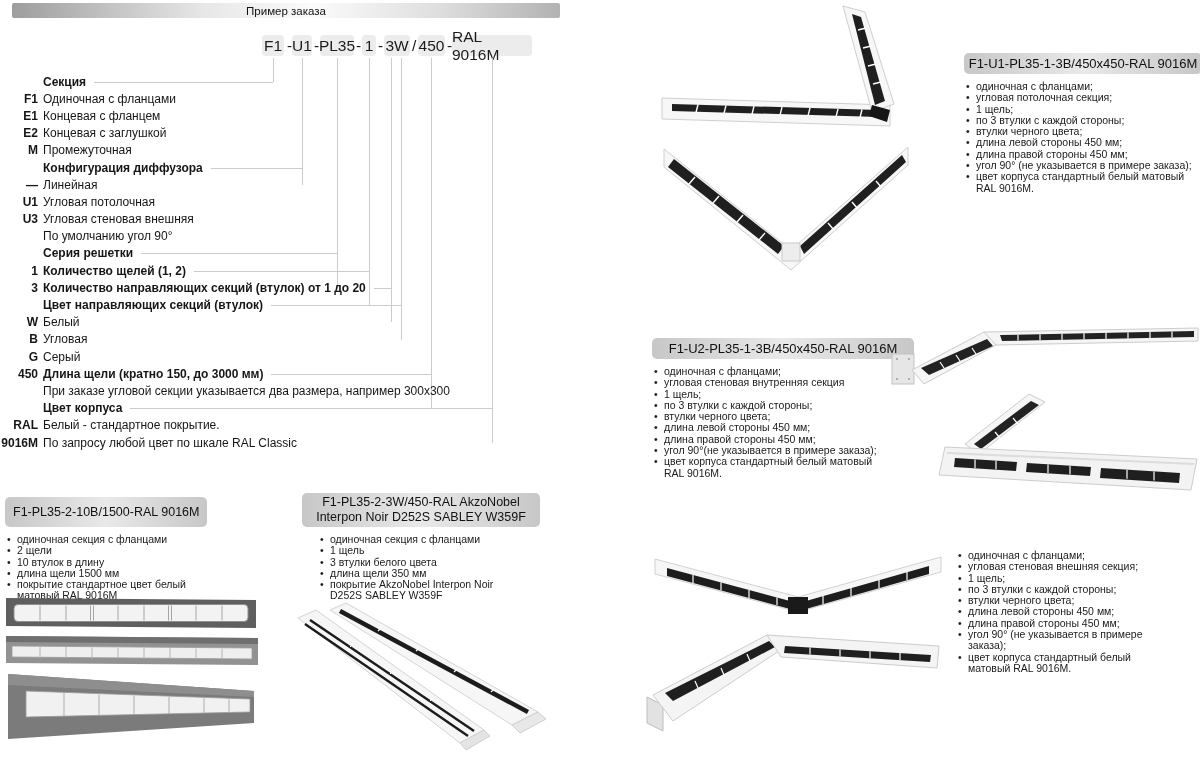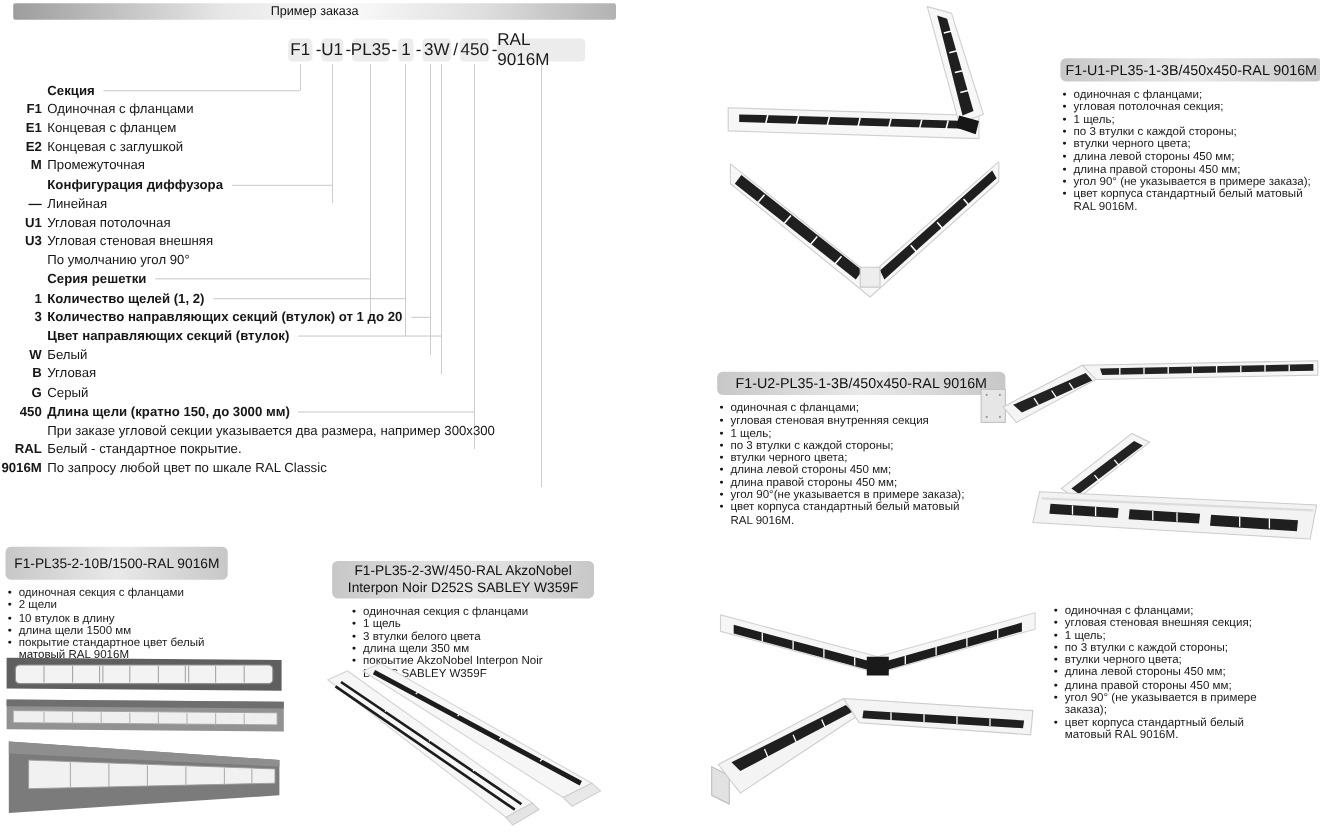--- a/index.html
+++ b/index.html
@@ -154,20 +154,25 @@
       </div>
     <div class="lr b" style="width:431px">
         <span class="k">450</span>
         <span class="t">Длина щели (кратно 150, до 3000 мм)</span>
         <span class="fill"></span>
       </div>
     <div class="lr">
         <span class="k"></span>
         <span class="t">При заказе угловой секции указывается два размера, например 300x300</span>
       </div>
+    <div class="lr b" style="width:492px">
+        <span class="k"></span>
+        <span class="t">Цвет корпуса</span>
+        <span class="fill"></span>
+      </div>
     <div class="lr">
         <span class="k">RAL</span>
         <span class="t">Белый - стандартное покрытие.</span>
       </div>
     <div class="lr">
         <span class="k">9016M</span>
         <span class="t">По запросу любой цвет по шкале RAL Classic</span>
       </div>
   </div>
 
@@ -219,21 +224,21 @@
     <div class="ttl small">F1-PL35-2-10B/1500-RAL 9016M</div>
     <ul style="width:185px">
         <li>одиночная секция с фланцами</li>
         <li>2 щели</li>
         <li>10 втулок в длину</li>
         <li>длина щели 1500 мм</li>
         <li>покрытие стандартное цвет белый матовый RAL 9016M</li>
       </ul>
   </div>
 
-  <div class="ex" style="left:302px;top:510px;width:238px">
+  <div class="ex" style="left:302px;top:493px;width:238px">
     <div class="ttl two">
       <div>F1-PL35-2-3W/450-RAL AkzoNobel</div>
       <div>Interpon Noir D252S SABLEY W359F</div>
     </div>
     <ul style="width:200px;margin-left:16px">
         <li>одиночная секция с фланцами</li>
         <li>1 щель</li>
         <li>3 втулки белого цвета</li>
         <li>длина щели 350 мм</li>
         <li>покрытие AkzoNobel Interpon Noir D252S SABLEY W359F</li>

